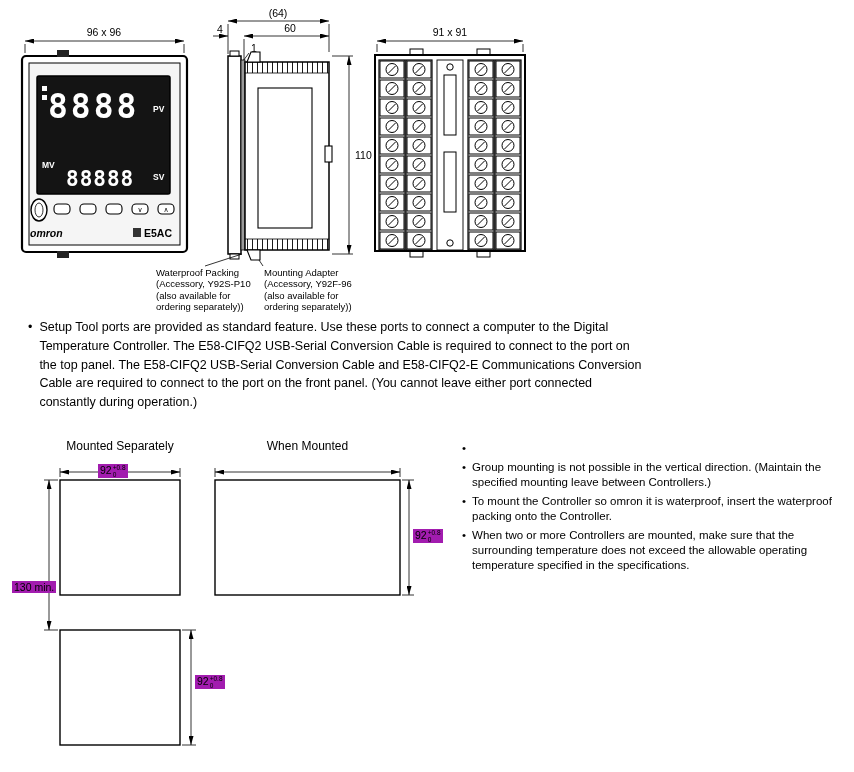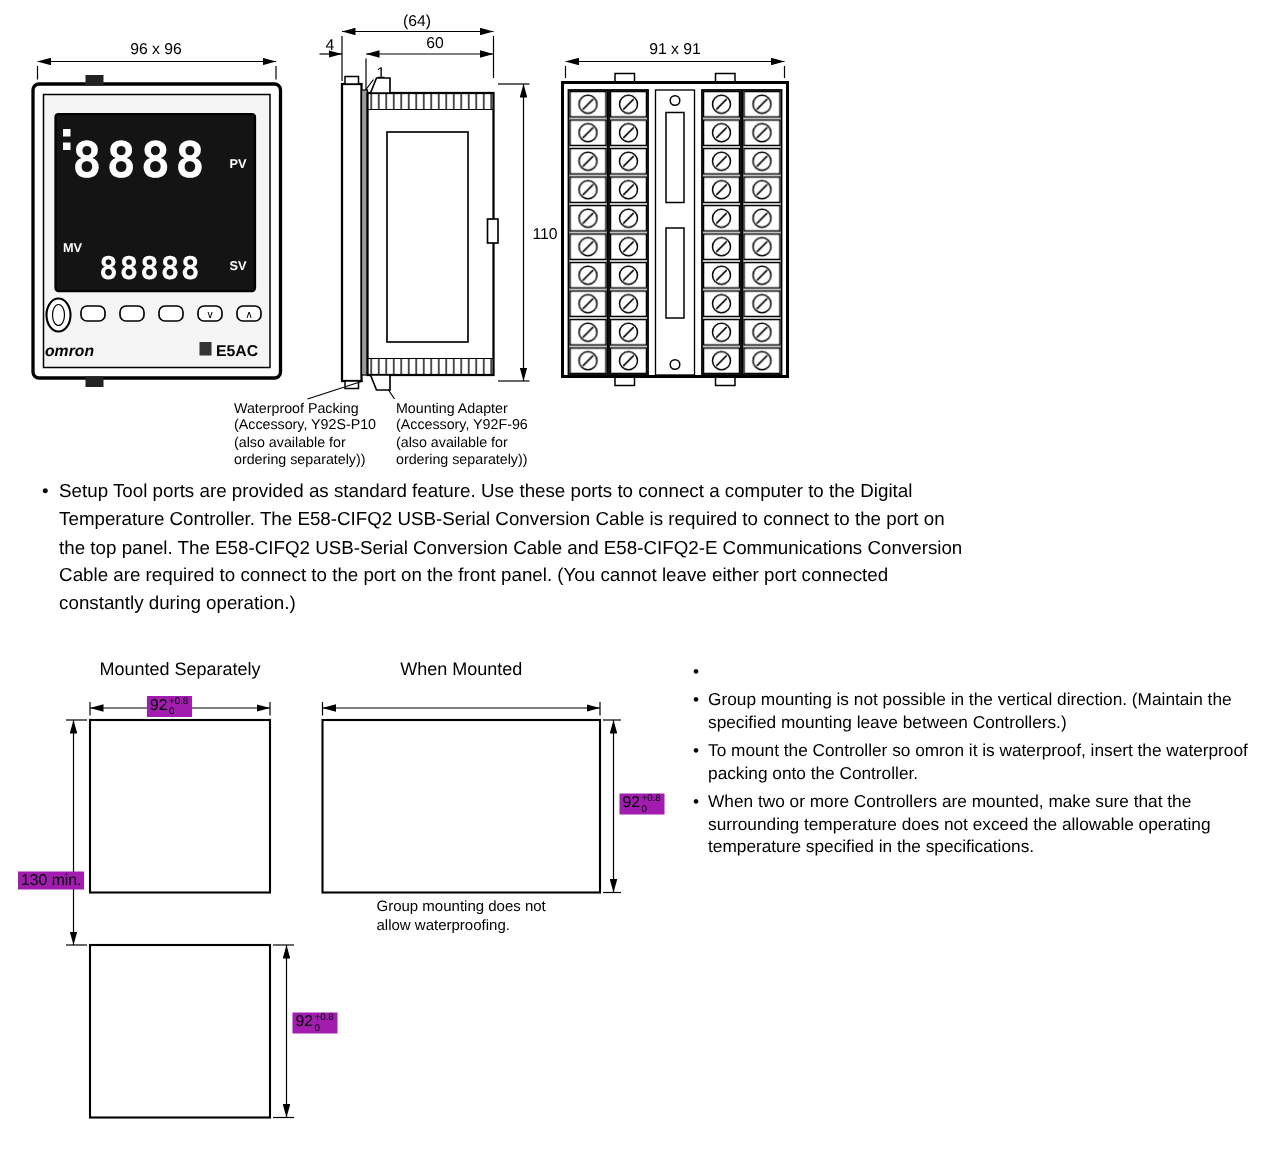--- a/index.html
+++ b/index.html
@@ -235,22 +235,20 @@
   <div class="dim-html" style="left:195px;top:675px">
     <span>92</span>
       <span class="tol">
         <span>+0.8</span>
         <span>0</span>
       </span>
   </div>
 
   <div class="dim-html" style="left:12px;top:581px">130 min.</div>
 
-  <div class="small-note pre" style="left:215px;top:599px">Group mounting does not
-allow waterproofing.</div>
 
   <div class="notes-col" style="left:462px;top:441px;width:392px">
     <div class="note-item">
       <span class="bullet">•</span>
     </div>
     <div class="note-item">
       <span class="bullet">•</span>
       <span>Group mounting is not possible in the vertical direction. (Maintain the specified mounting leave between Controllers.)</span>
     </div>
     <div class="note-item">

